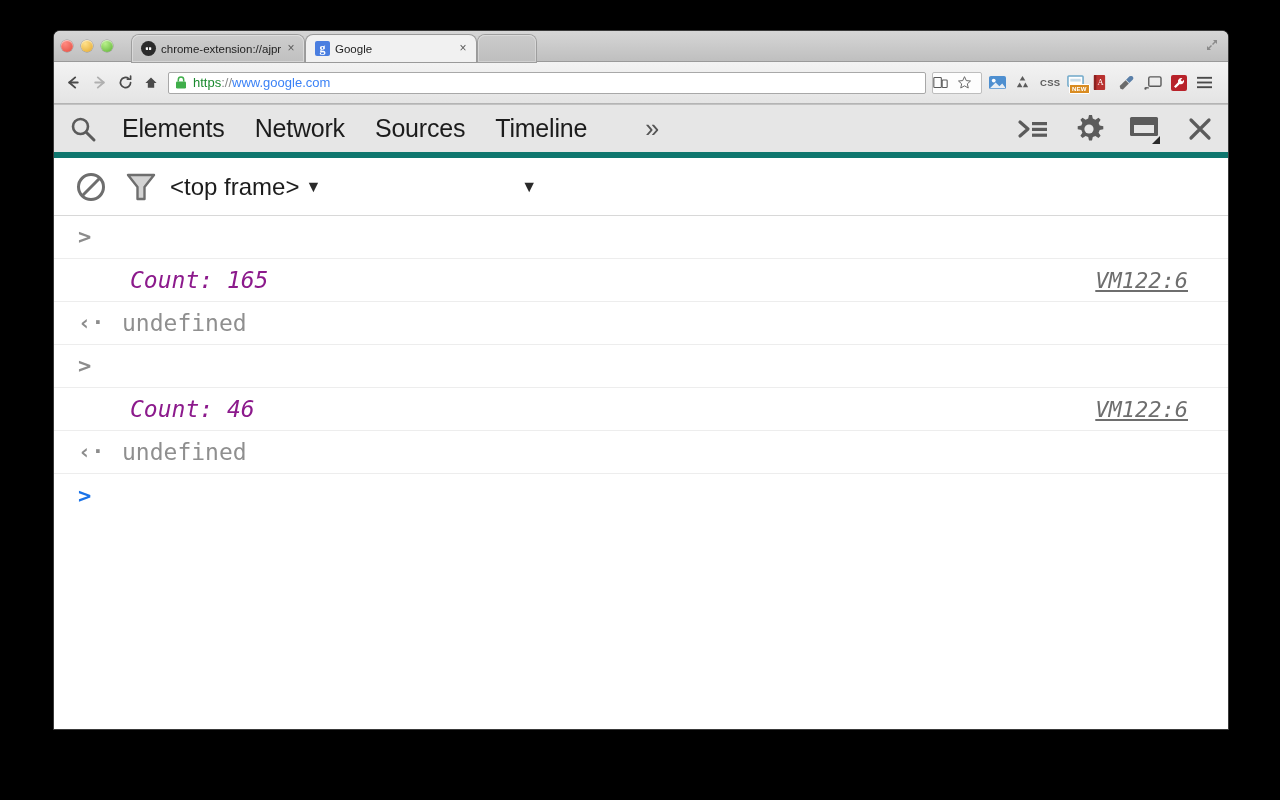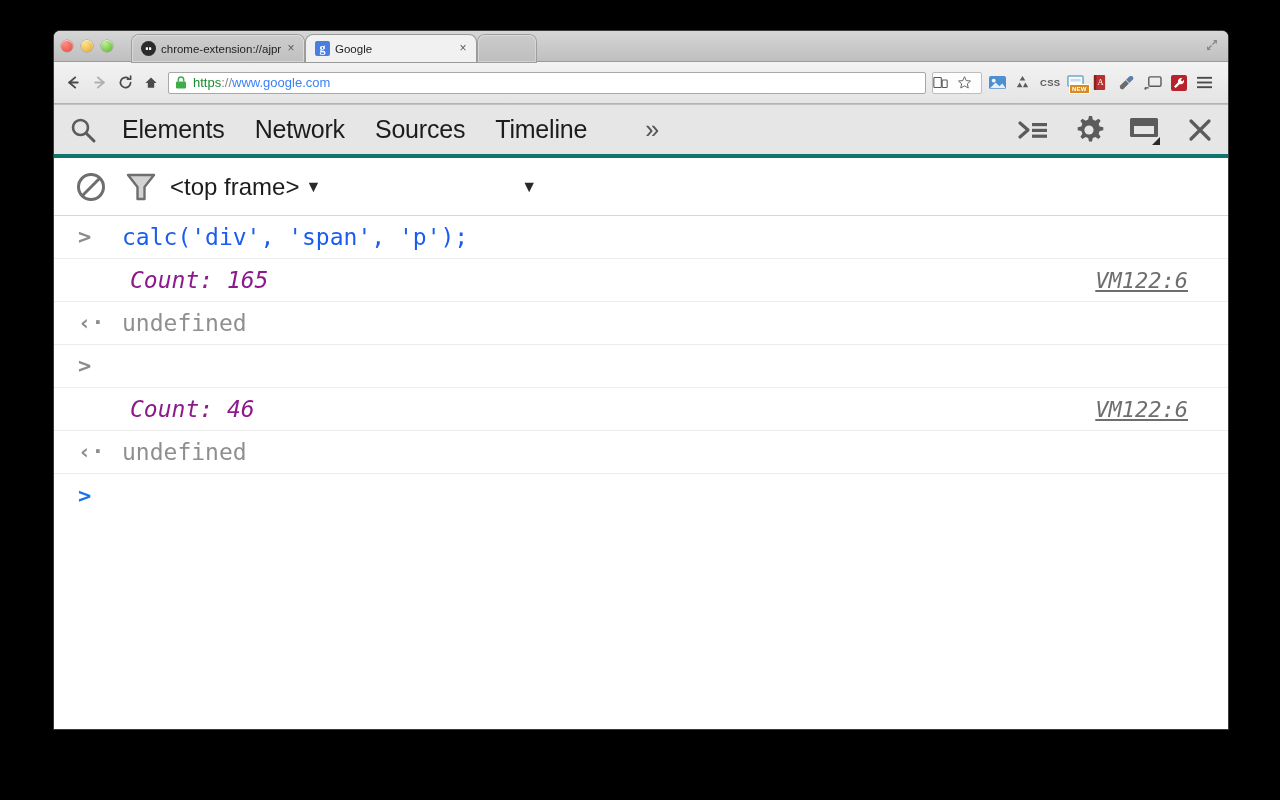--- a/index.html
+++ b/index.html
@@ -188,21 +188,21 @@
     display: flex;
     flex-direction: column;
     background: #fff;
     border-top: 1px solid #c2c2c2;
     min-height: 0;
   }
 
   #dt-toolbar {
     height: 53px;
     background: #e6e6e6;
-    border-bottom: 4px solid #0f766e;
+    border-bottom: 6px solid #0f766e;
     display: flex;
     align-items: center;
     padding: 0 10px 0 14px;
     flex: 0 0 auto;
     position: relative;
   }
   #dt-inspect { width: 44px; display: flex; align-items: center; }
   #dt-tabs {
     display: flex;
     align-items: baseline;
@@ -507,21 +507,20 @@
         <span>&lt;top frame&gt;</span>
         <span class="caret">▼</span>
       </div>
       <span class="caret" id="settings-caret">▼</span>
     </div>
 
     <div id="console-view">
 
       <div class="console-row">
         <span class="row-marker">&gt;</span>
-        <span class="row-text code">calc('div', 'span', 'p');</span>
       </div>
 
       <div class="console-row row-indent">
         <span class="row-text count">Count: 165</span>
         <a class="row-link">VM122:6</a>
       </div>
 
       <div class="console-row">
         <span class="row-marker">‹·</span>
         <span class="row-text undef">undefined</span>

